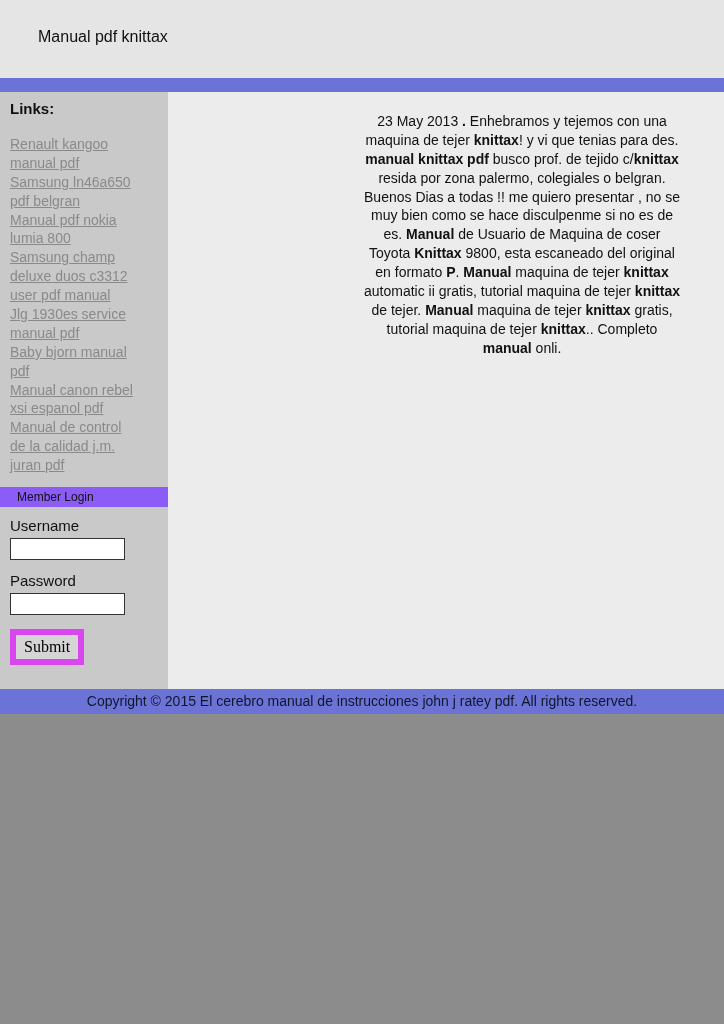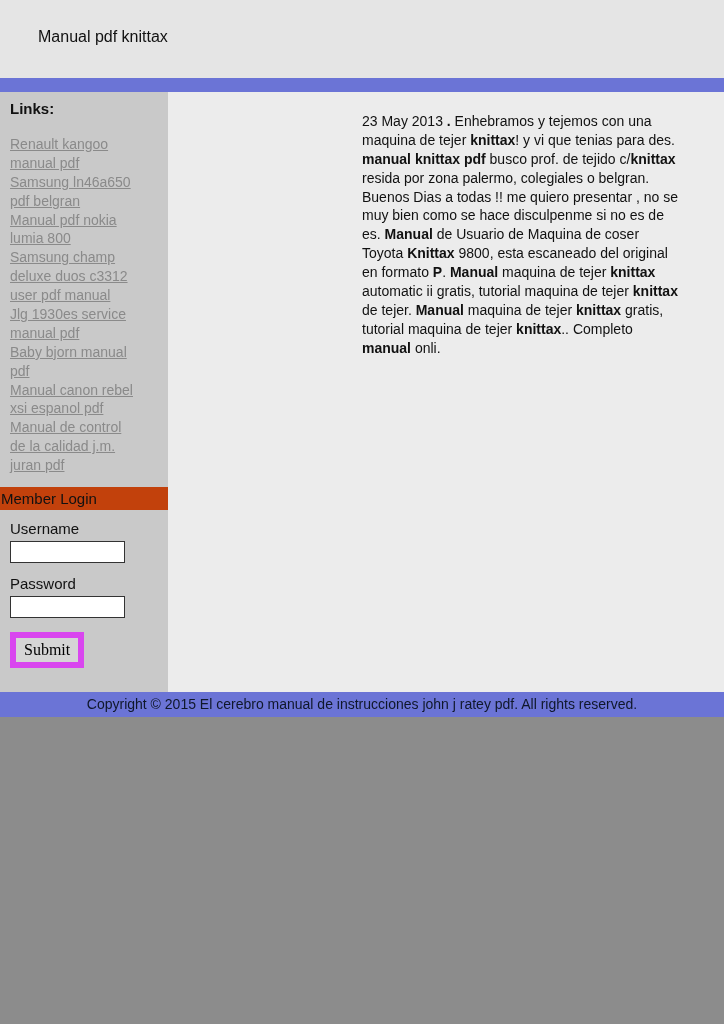--- a/index.html
+++ b/index.html
@@ -41,23 +41,23 @@
     font-size: 15px;
   }
   .links-list a {
     color: #8a8a8a;
     text-decoration: underline;
     line-height: 1.35;
     font-size: 14px;
   }
   .links-list { line-height: 1.35; }
   .login-bar {
-    background: #c2410c;
-    padding: 3px 1px;
-    font-size: 15px;
+    background: #8b5cf6;
+    padding: 3px 17px;
+    font-size: 12px;
   }
   .login-form {
     padding: 6px 10px 24px 10px;
   }
   .login-form label {
     display: block;
     margin-top: 4px;
     margin-bottom: 4px;
     font-size: 15px;
   }
@@ -76,20 +76,21 @@
     border: 6px solid #d946ef;
     padding: 3px 8px;
     font-family: Georgia, 'Times New Roman', serif;
     font-size: 16px;
     cursor: pointer;
   }
   .main {
     flex: 1;
     background: #ececec;
     padding: 20px 20px 20px 14px;
+    text-align: center;
   }
   .article {
     margin-left: 180px;
     max-width: 320px;
     line-height: 1.35;
     font-size: 14px;
   }
   .copyright {
     background: #6b74d6;
     text-align: center;

